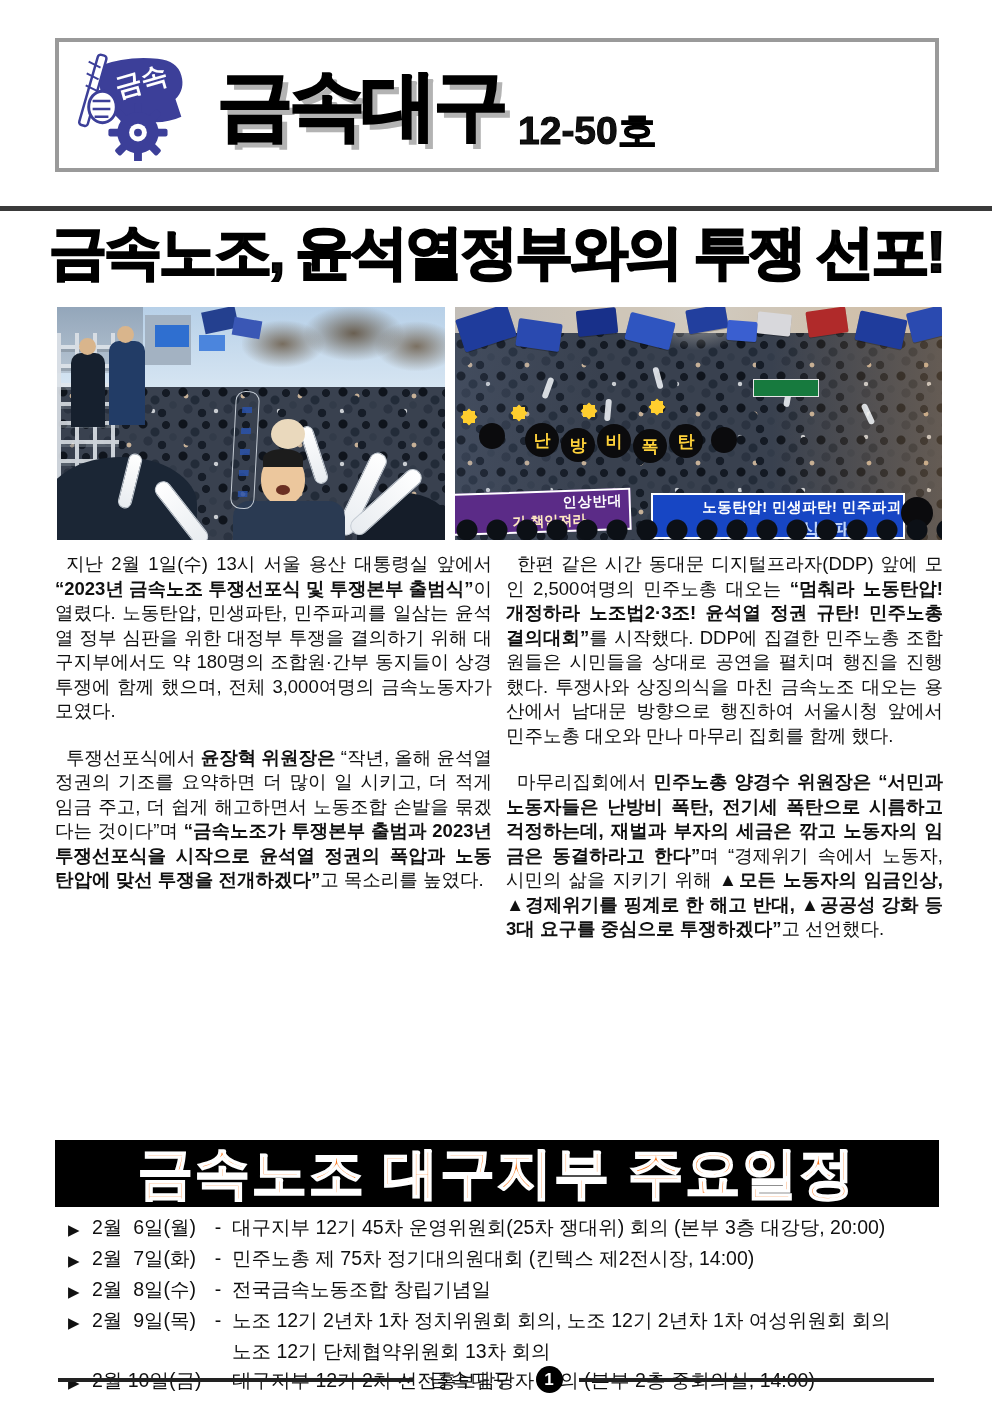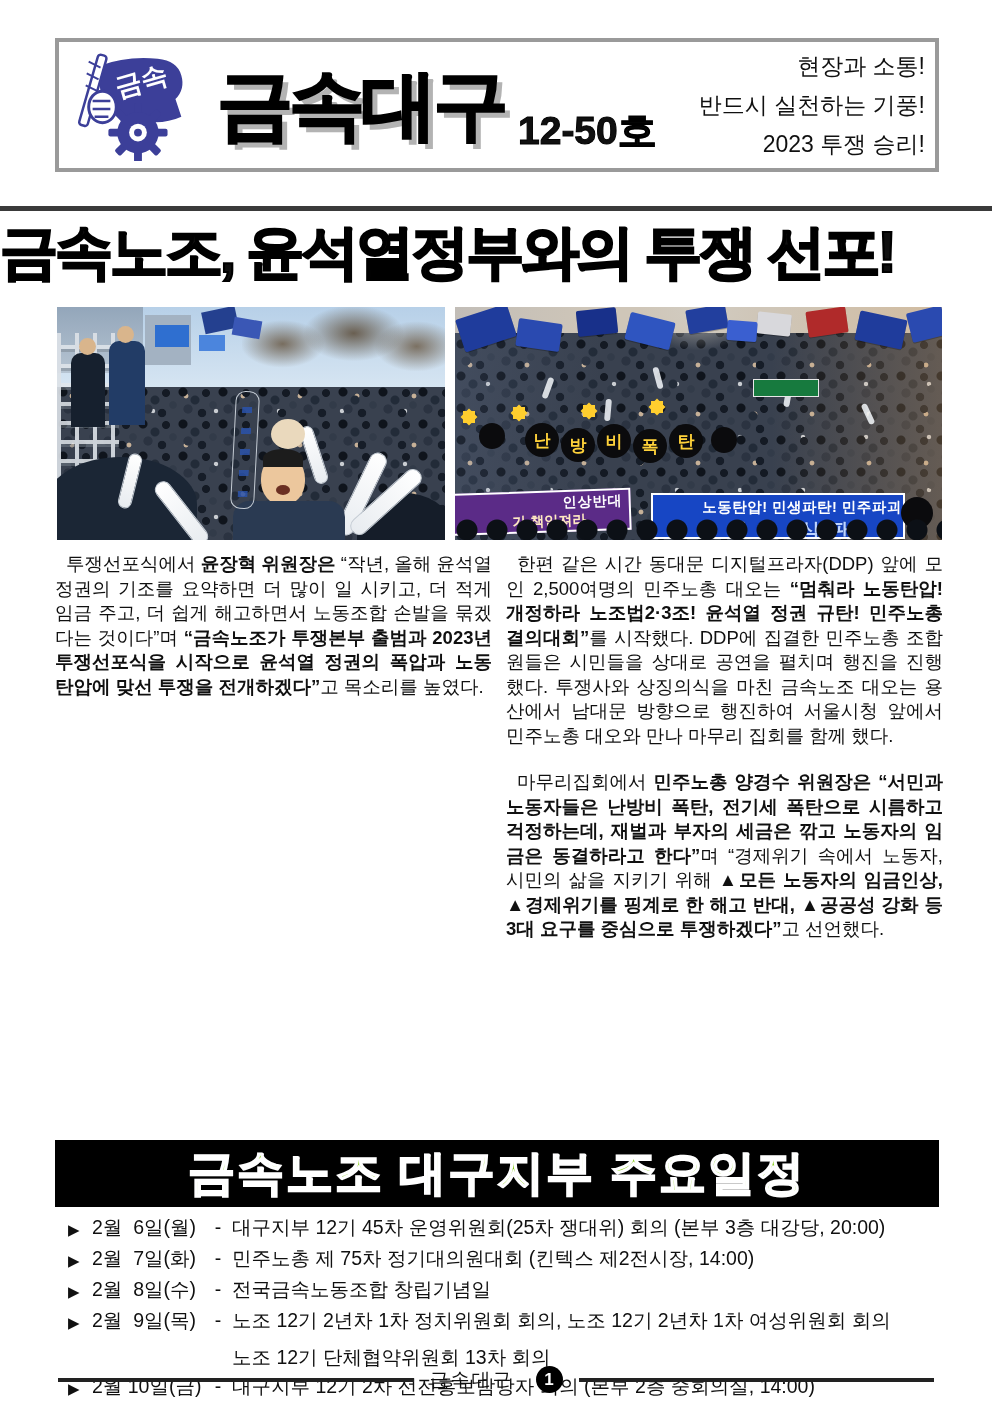--- a/index.html
+++ b/index.html
@@ -14,21 +14,21 @@
             color:#000;text-shadow:6px 6px 0 #b3b3b3;-webkit-text-stroke:2px #000;white-space:nowrap;}
   .mh-issue{font-size:39px;font-weight:bold;margin:52px 0 0 13px;-webkit-text-stroke:1px #000;white-space:nowrap;}
   .mh-slogans{margin-left:auto;margin-right:10px;text-align:right;font-size:23px;line-height:39px;white-space:nowrap;}
 
   
   .publine{position:absolute;left:55px;right:50px;top:181px;display:flex;justify-content:space-between;
            font-size:17px;font-weight:bold;white-space:nowrap;}
   .rule{position:absolute;left:0;right:0;top:206px;height:5px;background:#3a3a3a;}
 
   
-  .headline{position:absolute;left:0;right:0;top:214px;text-align:left;font-size:58px;font-weight:bold;
+  .headline{position:absolute;left:0;right:0;top:214px;text-align:center;font-size:58px;font-weight:bold;
             letter-spacing:-3px;-webkit-text-stroke:2.2px #000;line-height:1.3;white-space:nowrap;}
 
   
   .photos{position:absolute;left:57px;top:307px;width:885px;height:233px;display:flex;gap:10px;}
   .photo{position:relative;overflow:hidden;background:#39414f;}
   .photo-left{width:388px;}
   .photo-right{flex:1;}
   .crowdtex{background-color:#39414f;background-image:
     radial-gradient(circle at 6px 5px,#0f141c 4px,transparent 5px),
     radial-gradient(circle at 18px 13px,#222b38 4px,transparent 5px),
@@ -112,30 +112,30 @@
   .pr-fg{position:absolute;left:0;right:0;bottom:0;height:26px;
          background-image:radial-gradient(circle at 12px 16px,#0c1016 10px,transparent 11px);background-size:30px 26px;}
 
   
   .article{position:absolute;left:55px;top:552px;width:888px;height:586px;display:flex;gap:14px;overflow:hidden;}
   .col{width:437px;font-size:18.5px;line-height:24.5px;text-align:justify;word-break:break-all;}
   .col p{margin:0 0 22px;text-indent:11px;}
   .col .b{font-weight:bold;}
 
   
-  .sched-banner{position:absolute;left:55px;top:1140px;width:884px;height:67px;background:#000;color:#84cc16;
-                display:flex;align-items:center;justify-content:center;font-size:47px;font-weight:bold;
+  .sched-banner{position:absolute;left:55px;top:1140px;width:884px;height:67px;background:#000;color:#f97316;
+                display:flex;align-items:center;justify-content:center;font-size:55px;font-weight:bold;
                 letter-spacing:2px;-webkit-text-stroke:1.8px #fff;white-space:nowrap;}
   .schedule{position:absolute;left:68px;top:1216px;width:872px;font-size:19.5px;line-height:23px;}
   .sched-row{display:flex;margin-bottom:6px;}
   .marker{width:24px;font-size:15px;padding-top:2px;flex:0 0 auto;}
   .sdate{width:112px;white-space:pre;flex:0 0 auto;}
   .sdash{width:28px;text-align:center;flex:0 0 auto;}
   .stext{flex:1;}
-  .cont{margin-top:14px;}
+  .cont{margin-top:8px;}
 
   
   .footer{position:absolute;left:58px;right:58px;top:1366px;display:flex;align-items:center;gap:16px;}
   .fline{flex:1;height:4px;background:#222;}
   .flabel{font-size:19px;letter-spacing:2px;white-space:nowrap;}
   .pagenum{width:27px;height:27px;border-radius:50%;background:#000;color:#fff;display:inline-flex;
            align-items:center;justify-content:center;font-size:17px;font-weight:bold;margin-left:6px;}
 </style>
 </head>
 <body>
@@ -159,25 +159,20 @@
       <circle cx="72" cy="84" r="9" fill="#fff"></circle>
       <circle cx="72" cy="84" r="4" fill="#3c3f99"></circle>
       <rect x="22" y="4" width="9" height="74" rx="3" transform="rotate(16 26 40)" fill="#fff" stroke="#3c3f99" stroke-width="2.5"></rect>
       <path d="M22,12 l12,6 M20,24 l12,6 M19,36 l12,6" stroke="#3c3f99" stroke-width="2" fill="none"></path>
       <ellipse cx="36" cy="58" rx="14" ry="16" fill="#fff" stroke="#3c3f99" stroke-width="3"></ellipse>
       <path d="M26,52 h18 M26,60 h18 M28,68 h14" stroke="#3c3f99" stroke-width="2.5" fill="none"></path>
       <text x="52" y="48" transform="rotate(-16 52 48)" fill="#ffffff" font-size="27" font-weight="bold">금속</text>
     </svg>
     <div class="mh-title">금속대구</div>
     <div class="mh-issue">12-50호</div>
-    <div class="mh-slogans">
-      <div>현장과 소통!</div>
-      <div>반드시 실천하는 기풍!</div>
-      <div>2023 투쟁 승리!</div>
-    </div>
   </div>
 
   <div class="rule"></div>
 
   <div class="headline">금속노조, 윤석열정부와의 투쟁 선포!</div>
 
   <div class="photos">
     <div class="photo photo-left">
       <div class="pl-sky"></div>
       <div class="pl-bldg"></div>
@@ -242,20 +237,21 @@
         <div class="bb1">노동탄압! 민생파탄! 민주파괴</div>
         <div class="bb2">윤석열 심판</div>
       </div>
       <div class="sign-sm sm3"></div>
       <div class="pr-fg"></div>
     </div>
   </div>
 
   <div class="article">
     <div class="col">
+        <p><span>지난 2월 1일(수) 13시 서울 용산 대통령실 앞에서 </span><span class="b">“2023년 금속노조 투쟁선포식 및 투쟁본부 출범식”</span><span>이 열렸다. 노동탄압, 민생파탄, 민주파괴를 일삼는 윤석열 정부 심판을 위한 대정부 투쟁을 결의하기 위해 대구지부에서도 약 180명의 조합원·간부 동지들이 상경투쟁에 함께 했으며, 전체 3,000여명의 금속노동자가 모였다.</span></p>
         <p><span>투쟁선포식에서 </span><span class="b">윤장혁 위원장은</span><span> “작년, 올해 윤석열 정권의 기조를 요약하면 더 많이 일 시키고, 더 적게 임금 주고, 더 쉽게 해고하면서 노동조합 손발을 묶겠다는 것이다”며 </span><span class="b">“금속노조가 투쟁본부 출범과 2023년 투쟁선포식을 시작으로 윤석열 정권의 폭압과 노동 탄압에 맞선 투쟁을 전개하겠다”</span><span>고 목소리를 높였다.</span></p>
       </div>
     <div class="col">
         <p><span>한편 같은 시간 동대문 디지털프라자(DDP) 앞에 모인 2,500여명의 민주노총 대오는 </span><span class="b">“멈춰라 노동탄압! 개정하라 노조법2·3조! 윤석열 정권 규탄! 민주노총 결의대회”</span><span>를 시작했다. DDP에 집결한 민주노총 조합원들은 시민들을 상대로 공연을 펼치며 행진을 진행했다. 투쟁사와 상징의식을 마친 금속노조 대오는 용산에서 남대문 방향으로 행진하여 서울시청 앞에서 민주노총 대오와 만나 마무리 집회를 함께 했다.</span></p>
         <p><span>마무리집회에서 </span><span class="b">민주노총 양경수 위원장은</span><span> </span><span class="b">“서민과 노동자들은 난방비 폭탄, 전기세 폭탄으로 시름하고 걱정하는데, 재벌과 부자의 세금은 깎고 노동자의 임금은 동결하라고 한다”</span><span>며 “경제위기 속에서 노동자, 시민의 삶을 지키기 위해 </span><span class="b">▲모든 노동자의 임금인상, ▲경제위기를 핑계로 한 해고 반대, ▲공공성 강화 등 3대 요구를 중심으로 투쟁하겠다”</span><span>고 선언했다.</span></p>
       </div>
   </div>
 
   <div class="sched-banner">금속노조 대구지부 주요일정</div>
   <div class="schedule">

